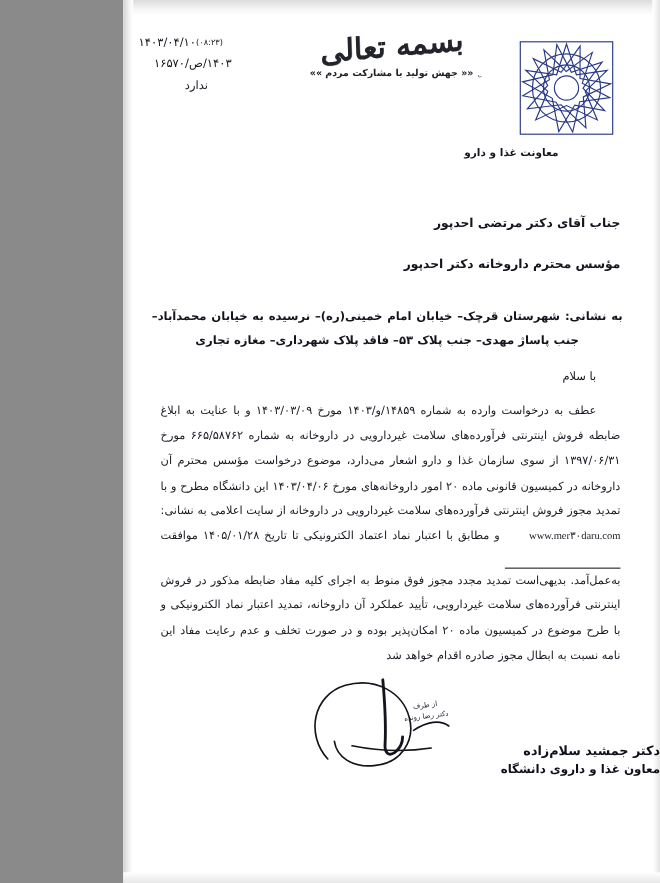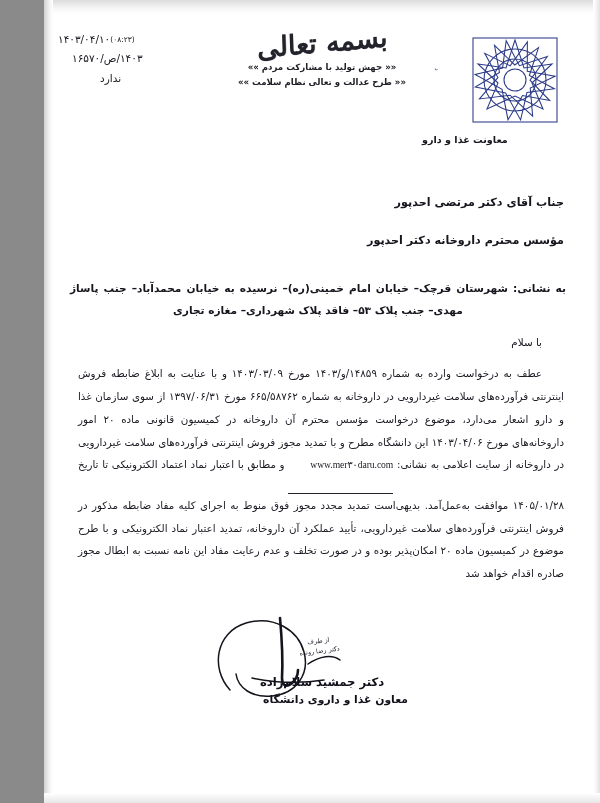--- a/index.html
+++ b/index.html
@@ -2,21 +2,21 @@
 <html lang="fa" dir="rtl"><head>
 <meta charset="utf-8">
 <style>
   html, body {
     margin: 0;
     padding: 0;
     background: #8a8a8a;
   }
   .page {
     position: relative;
-    width: 556px;
+    width: 488px;
     height: 803px;
     background: #ffffff;
     overflow: hidden;
     font-family: "DejaVu Sans", "Liberation Sans", sans-serif;
     color: #1a1a28;
     box-sizing: border-box;
   }
   
   .scan-edge-top {
     position: absolute; top: 0; left: 0; right: 0; height: 14px;
@@ -195,21 +195,20 @@
     font-family: "DejaVu Serif", "Liberation Serif", serif;
     font-size: 6.4px;
     line-height: 1.6;
     color: #23232e;
     transform: rotate(-7deg);
   }
   .sig-names {
     position: absolute;
     top: 62px;
     left: 0; right: 0;
-    text-align: center;
     font-size: 11.6px;
     font-weight: bold;
     line-height: 1.55;
     color: #10101a;
     letter-spacing: 0.1px;
   }
   .sig-names .sig-role { font-size: 10.8px; margin-left: 27px; }
 </style>
 </head>
 <body>
@@ -232,21 +231,20 @@
       </div>
       <div class="meta-row meta-att">
         <span>ندارد</span>
       </div>
     </div>
 
     <div class="basmala-wrap">
       <div class="basmala">بسمه تعالی</div>
       <div class="slogans">
         <div>«« جهش تولید با مشارکت مردم »»</div>
-        <div>«« طرح عدالت و تعالی نظام سلامت »»</div>
       </div>
     </div>
 
     <div class="logo-wrap">
       <div class="logo-art">
         <svg viewBox="0 0 150 108" width="150" height="108" aria-hidden="true">
           <g fill="none" stroke="#2b3a87" stroke-width="1.05">
 
             <rect x="48" y="14" width="84" height="84"></rect>
 

